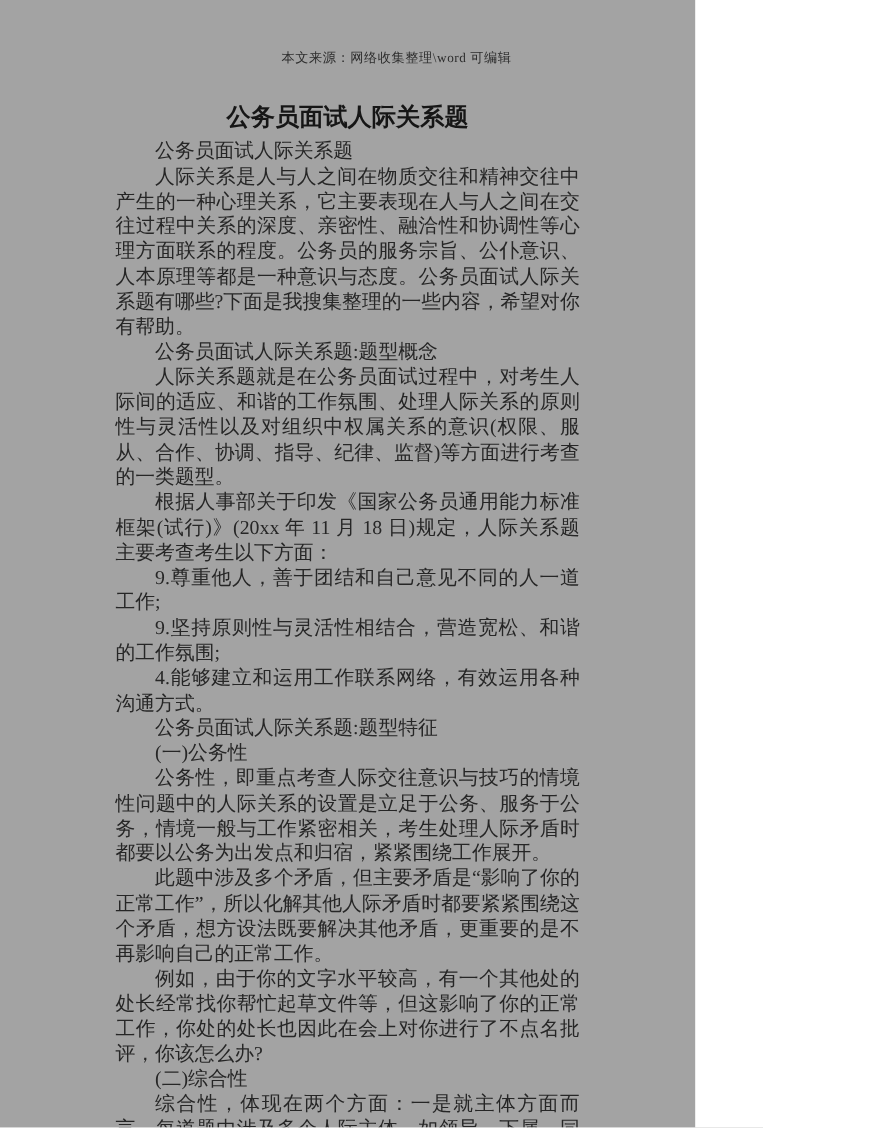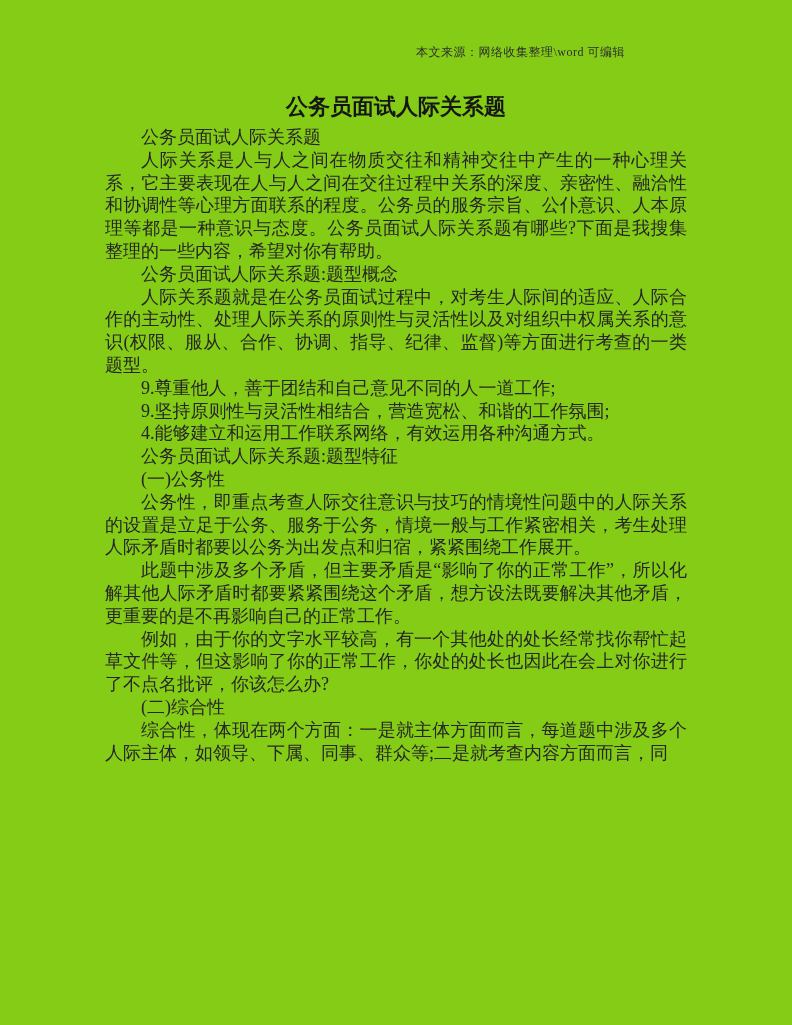--- a/index.html
+++ b/index.html
@@ -2,23 +2,23 @@
 <html><head>
 <meta charset="utf-8">
 <style>
   html, body {
     margin: 0;
     padding: 0;
     background: #ffffff;
   }
   .page {
     position: relative;
-    width: 792px;
+    width: 632px;
     height: 1025px;
-    background: #84cc16;
+    background: #a3a3a3;
     overflow: hidden;
     font-family: "Liberation Serif", "DejaVu Serif", serif;
     color: #2a2a2a;
   }
   .source-note {
     padding-top: 45px;
     padding-right: 167px;
     text-align: right;
     font-size: 12px;
     line-height: 15px;
@@ -53,21 +53,22 @@
 <div class="page">
 
   <div class="source-note">本文来源：网络收集整理\word 可编辑</div>
 
   <h1 class="doc-title">公务员面试人际关系题</h1>
 
   <div class="doc-body">
     <p>公务员面试人际关系题</p>
     <p>人际关系是人与人之间在物质交往和精神交往中产生的一种心理关系，它主要表现在人与人之间在交往过程中关系的深度、亲密性、融洽性和协调性等心理方面联系的程度。公务员的服务宗旨、公仆意识、人本原理等都是一种意识与态度。公务员面试人际关系题有哪些?下面是我搜集整理的一些内容，希望对你有帮助。</p>
     <p>公务员面试人际关系题:题型概念</p>
-    <p>人际关系题就是在公务员面试过程中，对考生人际间的适应、人际合作的主动性、处理人际关系的原则性与灵活性以及对组织中权属关系的意识(权限、服从、合作、协调、指导、纪律、监督)等方面进行考查的一类题型。</p>
+    <p>人际关系题就是在公务员面试过程中，对考生人际间的适应、和谐的工作氛围、处理人际关系的原则性与灵活性以及对组织中权属关系的意识(权限、服从、合作、协调、指导、纪律、监督)等方面进行考查的一类题型。</p>
+    <p>根据人事部关于印发《国家公务员通用能力标准框架(试行)》(20xx 年 11 月 18 日)规定，人际关系题主要考查考生以下方面：</p>
     <p>9.尊重他人，善于团结和自己意见不同的人一道工作;</p>
     <p>9.坚持原则性与灵活性相结合，营造宽松、和谐的工作氛围;</p>
     <p>4.能够建立和运用工作联系网络，有效运用各种沟通方式。</p>
     <p>公务员面试人际关系题:题型特征</p>
     <p>(一)公务性</p>
     <p>公务性，即重点考查人际交往意识与技巧的情境性问题中的人际关系的设置是立足于公务、服务于公务，情境一般与工作紧密相关，考生处理人际矛盾时都要以公务为出发点和归宿，紧紧围绕工作展开。</p>
     <p>此题中涉及多个矛盾，但主要矛盾是“影响了你的正常工作”，所以化解其他人际矛盾时都要紧紧围绕这个矛盾，想方设法既要解决其他矛盾，更重要的是不再影响自己的正常工作。</p>
     <p>例如，由于你的文字水平较高，有一个其他处的处长经常找你帮忙起草文件等，但这影响了你的正常工作，你处的处长也因此在会上对你进行了不点名批评，你该怎么办?</p>
     <p>(二)综合性</p>
     <p>综合性，体现在两个方面：一是就主体方面而言，每道题中涉及多个人际主体，如领导、下属、同事、群众等;二是就考查内容方面而言，同</p>

